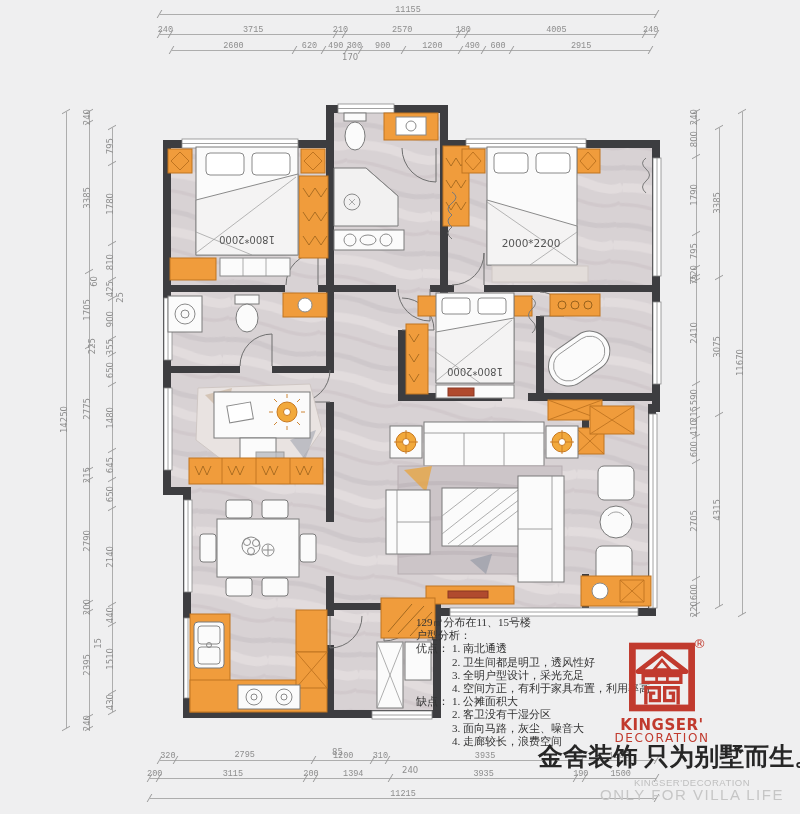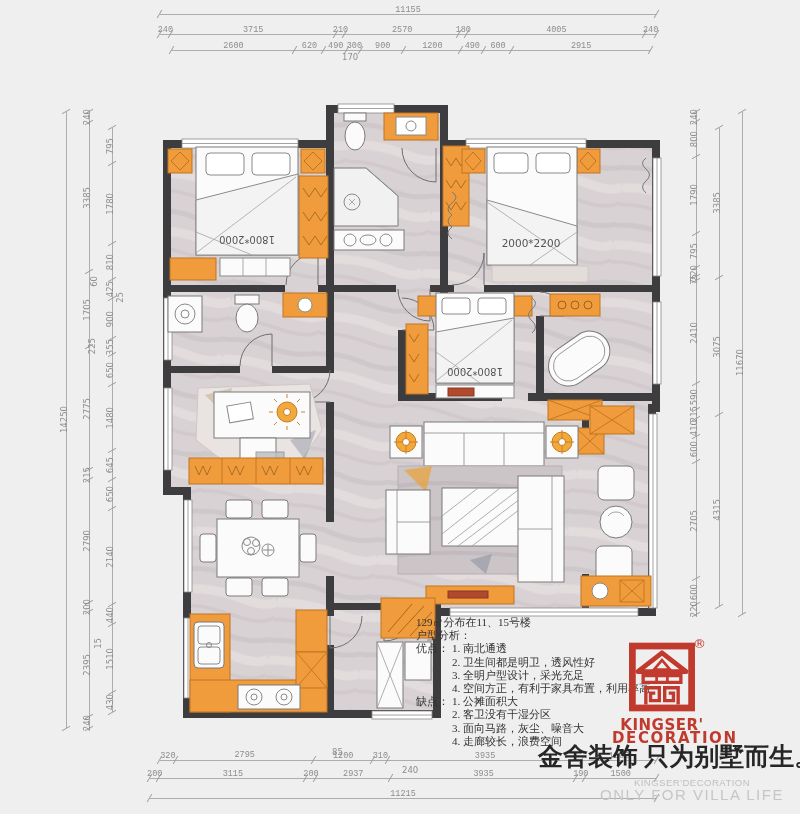--- a/index.html
+++ b/index.html
@@ -32,21 +32,21 @@
   .an-row{display:flex;}
   .an-label{flex:0 0 36px;}
   .an-items{flex:1;}
   .an-items div{white-space:nowrap;}
 
   
   .logo{position:absolute;left:612px;top:620px;width:100px;text-align:center;color:#c13a2e;}
   .logo .reg{position:absolute;right:6px;top:16px;font-size:13px;}
   .logo .mark{margin-top:22px;}
   .logo .l1{font-size:15px;font-weight:bold;letter-spacing:.5px;line-height:15px;margin-top:2px;}
-  .logo .l2{font-size:15px;font-weight:bold;letter-spacing:1.6px;line-height:11px;}
+  .logo .l2{font-size:12px;font-weight:normal;letter-spacing:1.6px;line-height:11px;}
 
   
   .slogan{position:absolute;left:538px;top:740px;width:262px;
           font-family:"Liberation Serif","DejaVu Serif",serif;font-weight:bold;
           font-size:25px;color:#262626;letter-spacing:0px;white-space:nowrap;}
   .watermark{position:absolute;left:592px;top:777px;width:200px;text-align:center;
              color:#bfbfbf;font-family:"Liberation Sans",sans-serif;}
   .watermark .w1{font-size:9.5px;letter-spacing:.5px;line-height:11px;}
   .watermark .w2{font-size:15px;letter-spacing:1.5px;line-height:14px;color:#c6c6c6;}
 </style>
@@ -282,21 +282,21 @@
       <span class="seg" style="flex: 200 1 0px;">
         <b>200</b>
       </span>
       <span class="seg" style="flex: 3115 1 0px;">
         <b>3115</b>
       </span>
       <span class="seg" style="flex: 200 1 0px;">
         <b>200</b>
       </span>
       <span class="seg" style="flex: 1595 1 0px;">
-        <b>2937</b>
+        <b>1394</b>
       </span>
       <span class="seg" style="flex: 3935 1 0px;">
         <b>3935</b>
       </span>
       <span class="seg" style="flex: 190 1 0px;">
         <b>190</b>
       </span>
       <span class="seg" style="flex: 1500 1 0px;">
         <b>1500</b>
       </span>

